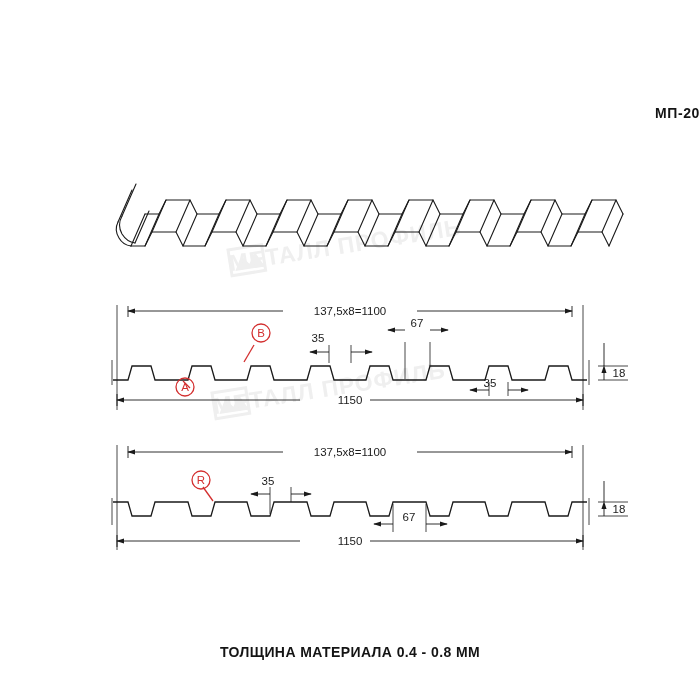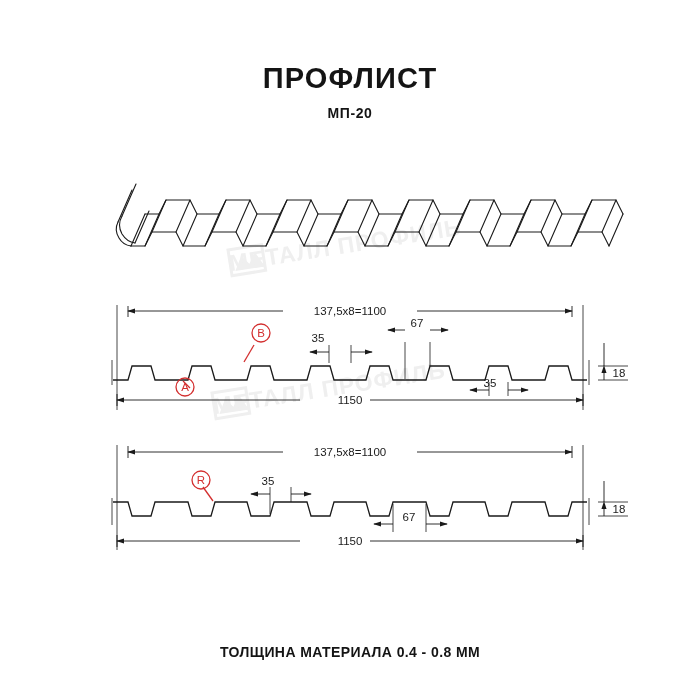--- a/index.html
+++ b/index.html
@@ -24,21 +24,21 @@
     text-align: center;
     font-size: 29px;
     font-weight: bold;
     letter-spacing: 1.2px;
     color: #141414;
   }
   .subtitle {
     position: absolute;
     left: 0; right: 0;
     top: 105px;
-    text-align: center;
+    text-align: right;
     font-size: 14px;
     font-weight: bold;
     letter-spacing: 0.6px;
     color: #141414;
   }
   .footer {
     position: absolute;
     left: 0; right: 0;
     top: 620px;
     text-align: center;
@@ -62,21 +62,20 @@
     user-select: none;
   }
   .wm-1 { left: 228px; top: 232px; font-size: 23px; letter-spacing: 1px; transform: rotate(-9deg); }
   .wm-2 { left: 212px; top: 375px; font-size: 23px; letter-spacing: 1px; transform: rotate(-9deg); }
 </style>
 </head>
 <body>
 
 <div id="page">
 
-  <div class="title">ПРОФЛИСТ</div>
   <div class="subtitle">МП-20</div>
 
   <svg class="layer" viewBox="0 0 700 700">
     <g fill="#efefef" stroke="none">
 
       <g transform="translate(228,250) rotate(-9)">
         <path d="M0 0 h34 v26 h-34 z" fill="none" stroke="#efefef" stroke-width="3"></path>
         <path d="M4 22 l8 -14 l7 9 l7 -11 l8 16 z" fill="#efefef"></path>
       </g>
 

